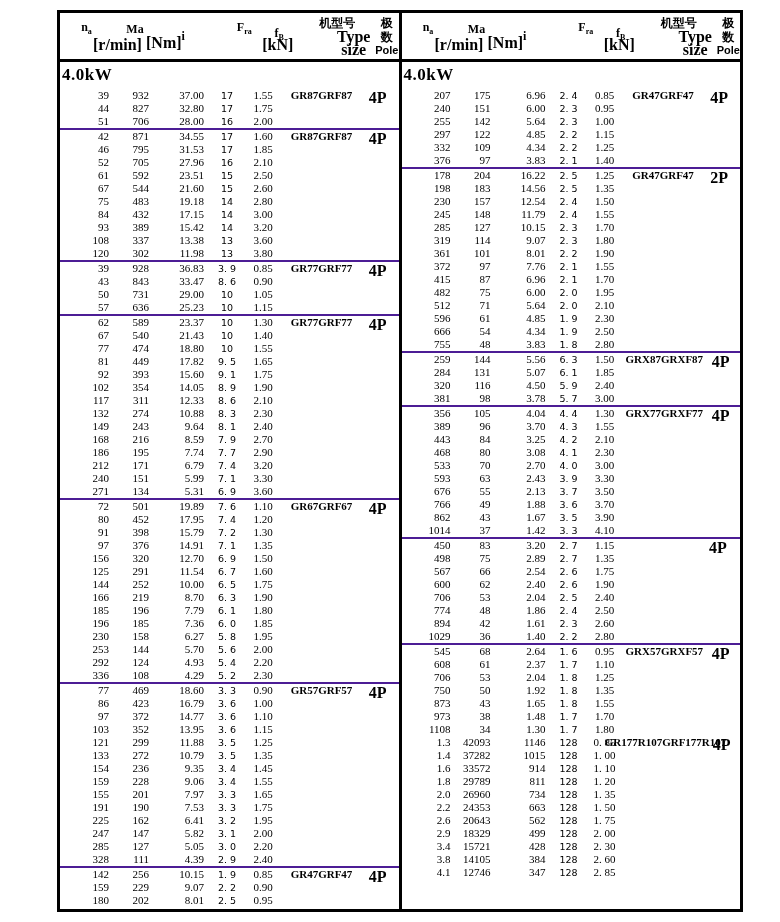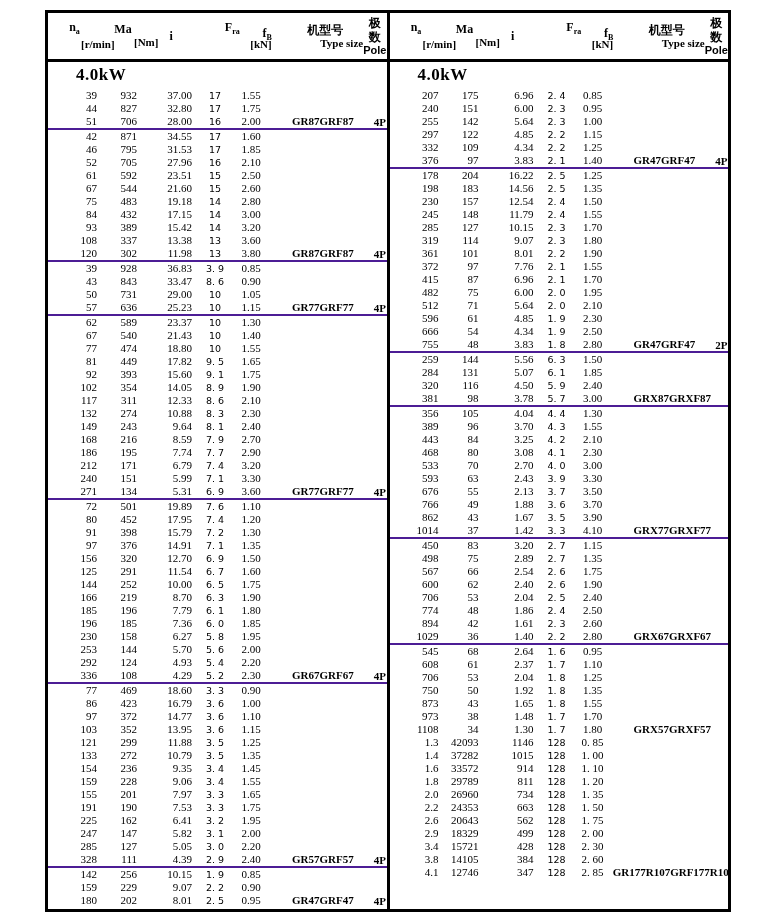--- a/index.html
+++ b/index.html
@@ -1,49 +1,49 @@
 <!DOCTYPE html>
 <html><head>
 <meta charset="utf-8">
 <style>
   html,body{margin:0;padding:0;background:#fff;}
   .page{position:relative;width:780px;height:922px;background:#fff;
         font-family:"Liberation Serif",serif;color:#000;overflow:hidden;}
-  .frame{position:absolute;left:45px;top:10px;width:686px;height:902px;
+  .frame{position:absolute;left:57px;top:10px;width:686px;height:902px;
          border:3px solid #000;box-sizing:border-box;display:flex;background:#fff;}
   .half{flex:1;display:flex;flex-direction:column;overflow:hidden;}
   .half.right{border-left:3px solid #000;}
   
   .head{height:46px;min-height:46px;border-bottom:3px solid #000;display:flex;align-items:center;}
   .hc{text-align:center;font-weight:bold;}
   .hmain{font-size:12px;line-height:13px;}
   .hmain sub{font-size:8px;}
-  .hunit{font-size:11px;line-height:13px;padding-left:33px;}
+  .hunit{font-size:16px;line-height:13px;padding-left:33px;}
   .hcn{font-size:12px;line-height:14px;}
   .hen{font-size:11px;line-height:13px;font-family:"Liberation Sans","Liberation Serif",sans-serif;}
   .w0{width:53px;} .w1{width:44px;} .w2{width:55px;} .w3{width:30px;margin-left:20px;} .w4{width:42px;}
   .w5{width:80px;} .w6{flex:1;}
   
   .kwband{height:27px;min-height:27px;line-height:26px;font-size:17px;font-weight:bold;
-          padding-left:2px;letter-spacing:0.5px;margin-left:26px;}
+          padding-left:2px;letter-spacing:0.5px;}
   
-  .section{display:flex;align-items:flex-end;gap:20px;}
+  .section{display:flex;align-items:flex-start;}
   .bt{border-top:2px solid #4c1d95;}
   .rowswrap{width:224px;}
   .row{display:flex;height:13px;line-height:13px;font-size:11px;}
   .cell{display:block;box-sizing:border-box;}
   .c0{width:53px;text-align:right;padding-right:4px;}
   .c1{width:44px;text-align:right;padding-right:8px;}
   .c2{width:55px;text-align:right;padding-right:8px;}
   .c3{width:30px;text-align:center;font-family:"DejaVu Sans",sans-serif;font-size:9.5px;}
   .c4{width:42px;text-align:center;}
   .typecell{width:80px;display:flex;justify-content:center;
             font-weight:bold;font-size:11px;line-height:13px;white-space:nowrap;overflow:visible;}
   .polecell{margin-left:auto;width:40px;display:flex;align-items:center;justify-content:center;
-            font-weight:bold;font-size:11px;padding-right:2px;}
+            font-weight:bold;font-size:16px;padding-right:2px;}
 </style>
 </head>
 <body>
 
 <div class="page">
   <div class="frame">
 
     <div class="half">
       <div class="head">
         <div class="hc w0">
@@ -932,24 +932,20 @@
                 <span class="cell c4">2.60</span>
               </div>
               <div class="row">
                 <span class="cell c0">1029</span>
                 <span class="cell c1">36</span>
                 <span class="cell c2">1.40</span>
                 <span class="cell c3">2. 2</span>
                 <span class="cell c4">2.80</span>
               </div>
             </div>
-            <div class="typecell">
-              <div>GRX67</div>
-              <div>GRXF67</div>
-            </div>
             <div class="polecell">4P</div>
           </div>
           <div class="section bt">
             <div class="rowswrap">
               <div class="row">
                 <span class="cell c0">545</span>
                 <span class="cell c1">68</span>
                 <span class="cell c2">2.64</span>
                 <span class="cell c3">1. 6</span>
                 <span class="cell c4">0.95</span>

